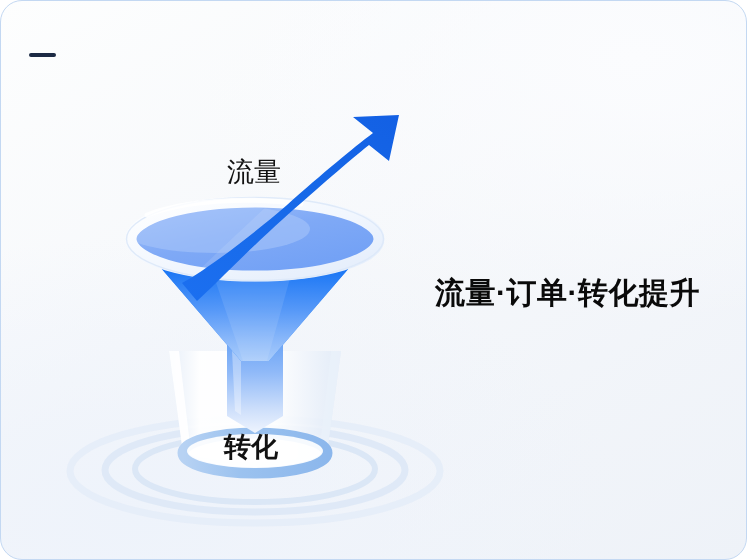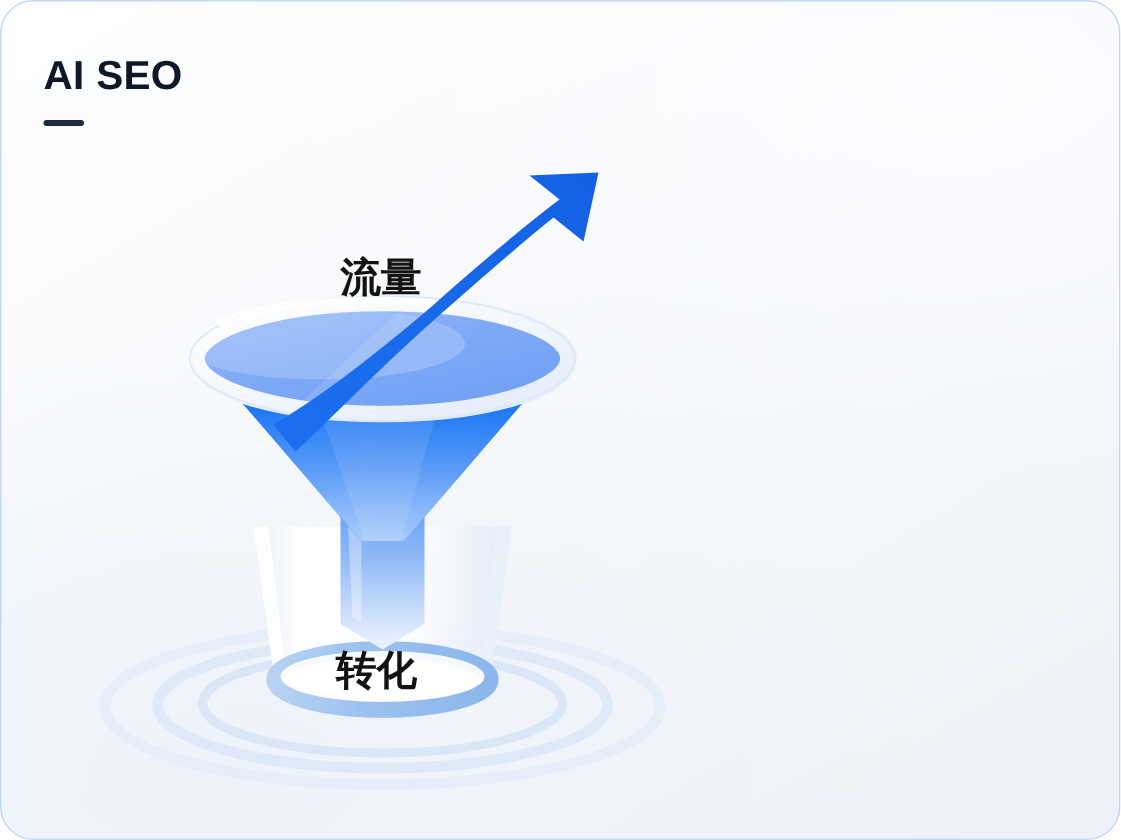--- a/index.html
+++ b/index.html
@@ -67,23 +67,23 @@
     left: 0;
     top: 0;
     width: 747px;
     height: 560px;
   }
 
   
   .label-traffic {
     position: absolute;
     left: 226px;
-    top: 171px;
+    top: 158px;
     font-size: 27px;
-    font-weight: 700;
+    font-weight: 400;
     color: #121212;
     white-space: nowrap;
     line-height: 1;
   }
   .label-conversion {
     position: absolute;
     left: 223px;
     top: 433px;
     font-size: 27px;
     font-weight: 700;
@@ -92,21 +92,20 @@
     line-height: 1;
     font-family: Liberation Serif, serif;
   }
 </style>
 </head>
 <body>
 
 <div class="card">
 
   <div class="title-block">
-    <div class="app-title">AI SEO</div>
     <div class="title-rule"></div>
   </div>
 
   <svg class="illustration" viewBox="0 0 747 560" xmlns="http://www.w3.org/2000/svg">
     <defs>
       <linearGradient id="gradCone" x1="0" y1="0" x2="0" y2="1">
         <stop offset="0%" stop-color="#0d6af2"></stop>
         <stop offset="28%" stop-color="#1f79f5"></stop>
         <stop offset="58%" stop-color="#5b9bf8"></stop>
         <stop offset="82%" stop-color="#93bdfa"></stop>
@@ -221,14 +220,15 @@
                Z" fill="url(#gradArrow)"></path>
       <path d="M181,282 C 206,268 244,240 286,204 C 310,182 332,162 350,147
                L 340,139 C 322,154 300,174 276,196 C 234,234 206,262 188,278 Z" fill="#ffffff" opacity="0.10"></path>
     </g>
   </svg>
 
   <div class="label-traffic">流量</div>
 
   <div class="label-conversion">转化</div>
 
+  <div class="tagline">流量·订单·转化提升</div>
 
 </div>
 
 </body></html>

